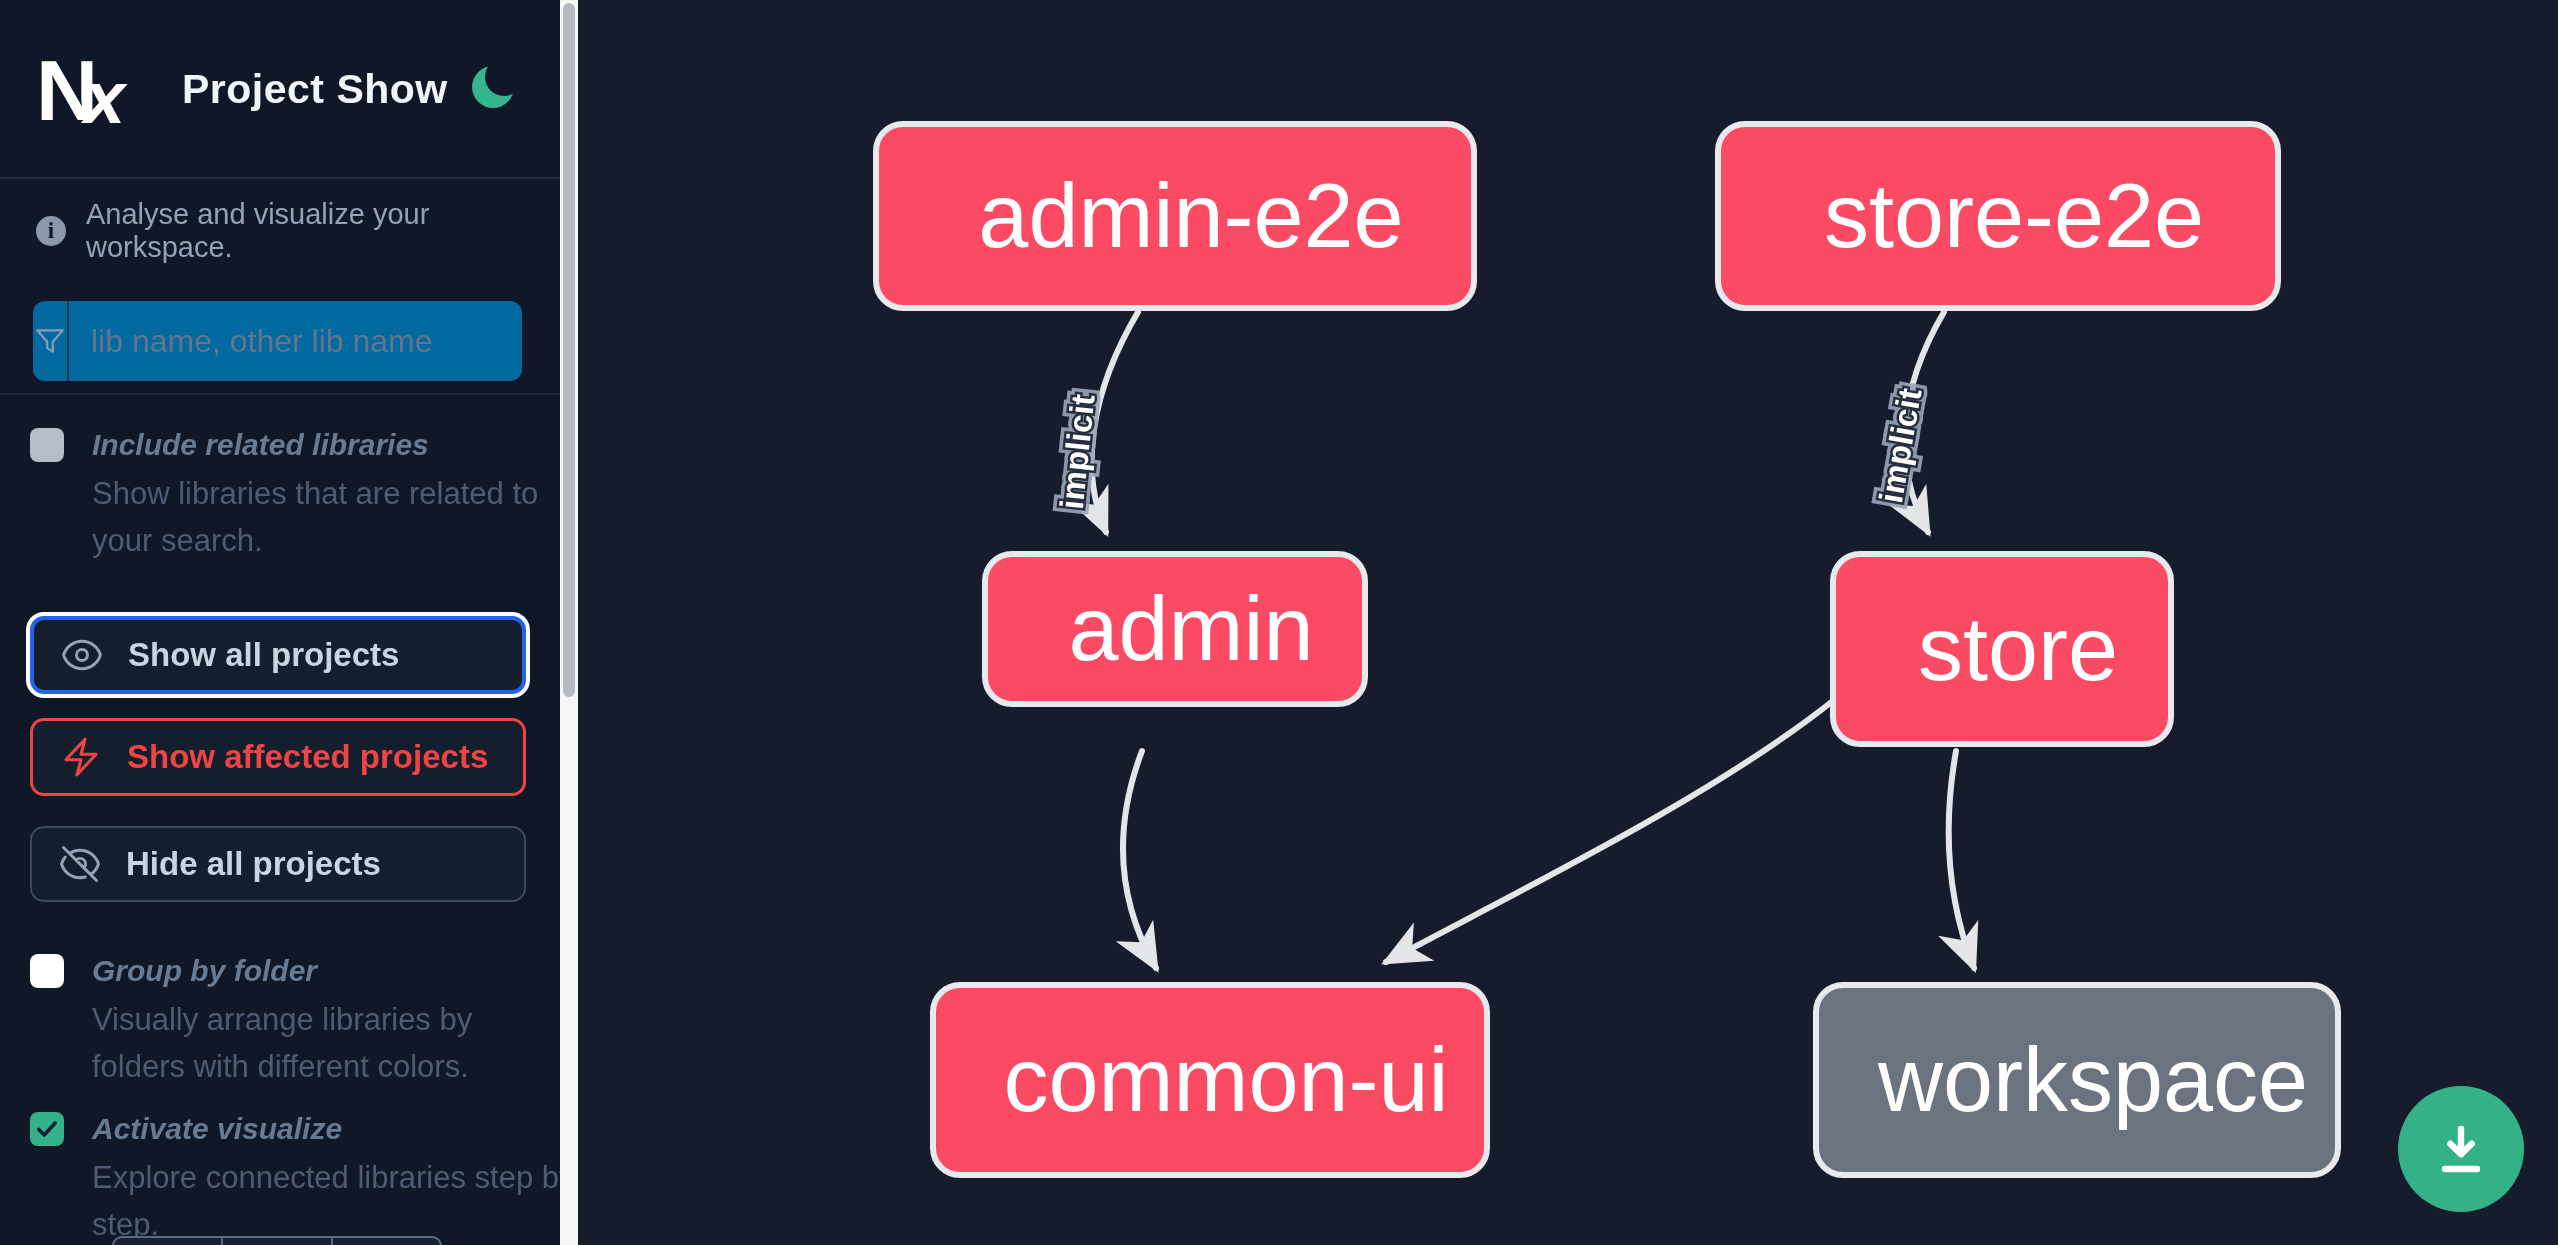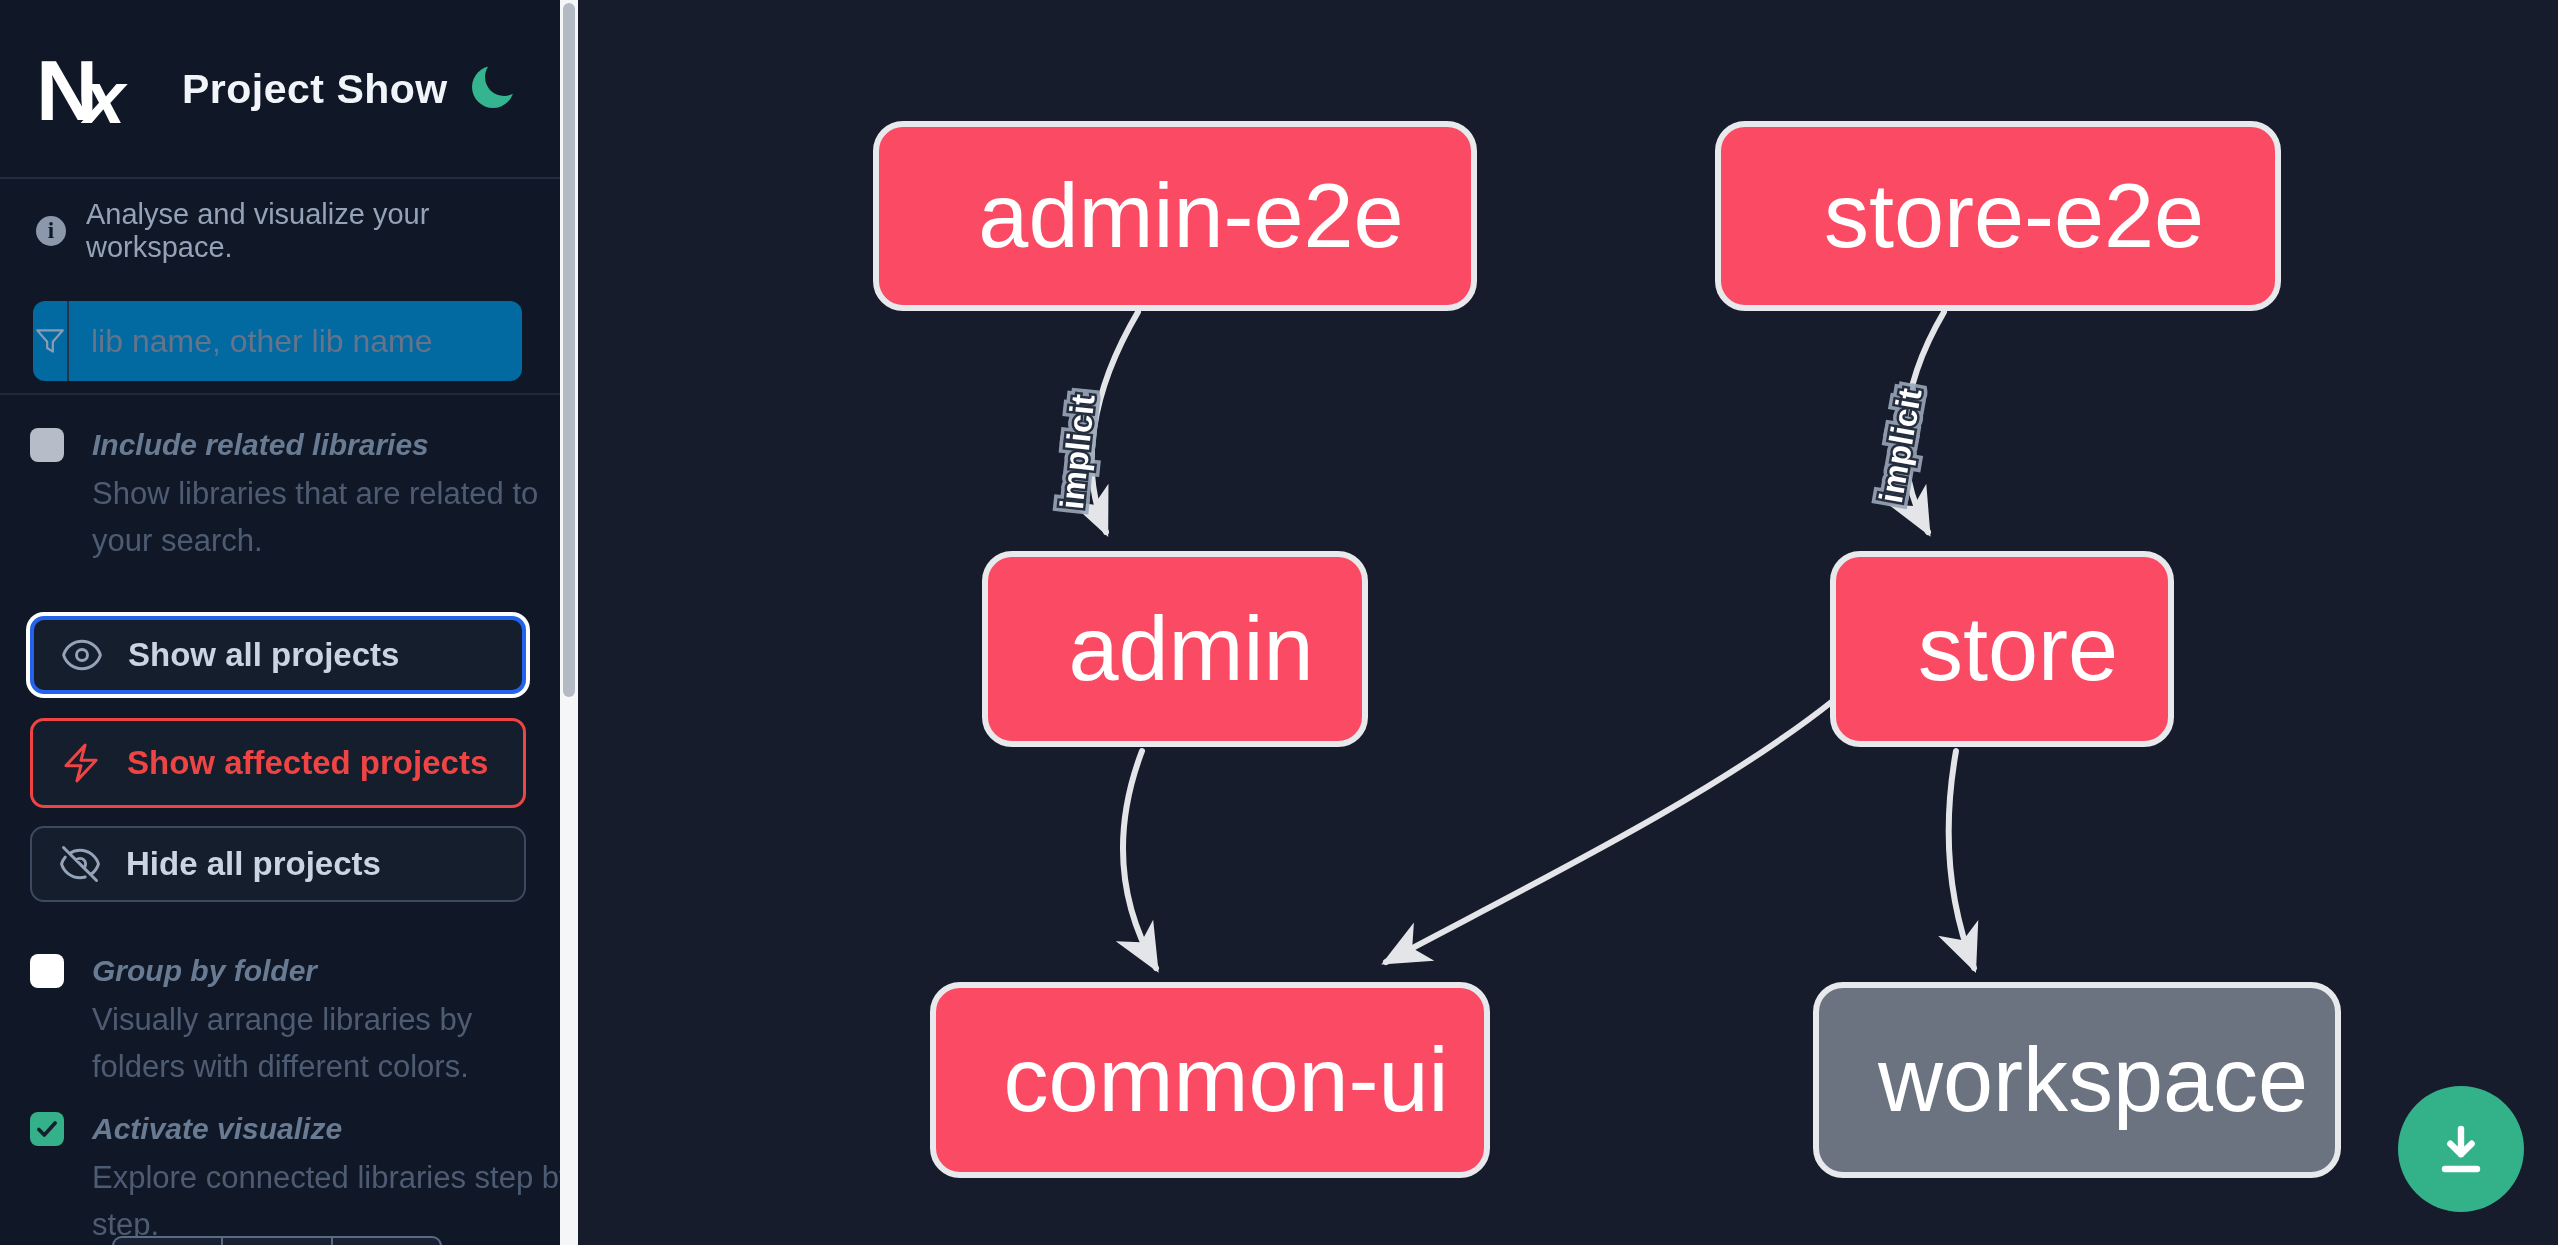--- a/index.html
+++ b/index.html
@@ -38,21 +38,21 @@
   .cb-green { background:#35b189; display:flex; align-items:center; justify-content:center; }
   .check-label { margin-left:62px; font-size:30px; font-weight:700; color:#697b93; line-height:42px;font-style:italic; }
   .check-desc { margin-left:62px; font-size:31px; color:#4e5c73; line-height:47px; margin-top:4px; }
   .row-include { top:424px; } .row-include .check-desc { width:490px; }
   .row-group   { top:950px; } .row-group .check-desc { width:445px; }
   .row-prox    { top:1108px; } .row-prox .check-desc { width:485px; }
 
   .sb-btn { position:absolute; left:30px; width:496px; display:flex; align-items:center; gap:24px;
             padding-left:26px; border-radius:14px; background:#151e2d; cursor:pointer; }
   .btn-all { top:606px; height:78px; border:4px solid #2563eb; box-shadow:0 0 0 4px #ffffff;margin-top:10px; }
-  .btn-affected { top:718px; height:90px; border:3px solid #ef4444; }
+  .btn-affected { top:718px; height:78px; border:3px solid #ef4444; }
   .btn-hide { top:826px; height:76px; border:2px solid #3d495e; }
   .sb-btn .lbl { font-size:33px; font-weight:600; color:#cbd5e1; }
   .btn-affected .lbl { color:#ef4444; }
   .sb-btn svg { width:44px; height:44px; flex:0 0 auto; }
 
   .seg-sliver { position:absolute; left:112px; top:1236px; width:330px; height:14px;
                 border:2px solid #5b6b82; border-bottom:none; border-radius:10px 10px 0 0; background:#182133; display:flex; }
   .seg-sliver .seg { flex:1; } 
   .seg-sliver .seg + .seg { border-left:2px solid #5b6b82; }
 
@@ -62,21 +62,21 @@
 
   
   .canvas { position:absolute; left:578px; top:0; width:1980px; height:1245px; background:#161c2b; }
   .edges-svg { position:absolute; left:0; top:0; width:2558px; height:1245px; pointer-events:none; }
 
   .gnode { position:absolute; border:6px solid #e7e9ec; border-radius:30px; background:#fb4a63;
            display:flex; align-items:center; justify-content:center; color:#ffffff; font-size:90px; cursor:pointer;padding-left:32px; }
   .gnode.gray { background:#6b7280; }
   .node-admin-e2e { left:873px; top:121px; width:604px; height:190px; }
   .node-store-e2e { left:1715px; top:121px; width:566px; height:190px; }
-  .node-admin     { left:982px; top:551px; width:386px; height:196px; }
+  .node-admin     { left:982px; top:551px; width:386px; height:156px; }
   .node-store     { left:1830px; top:551px; width:344px; height:196px; }
   .node-common-ui { left:930px; top:982px; width:560px; height:196px; }
   .node-products  { left:1813px; top:982px; width:528px; height:196px; }
 
   .edge-label-halo { font-size:33px; font-weight:700; fill:#ffffff; stroke:#9aa7b8; stroke-width:12px;
                      paint-order:stroke; opacity:.9; }
   .edge-label-main { font-size:33px; font-weight:700; fill:#ffffff; stroke:#252e3f; stroke-width:5px; paint-order:stroke; }
 
   .fab { position:absolute; left:2398px; top:1086px; width:126px; height:126px; border-radius:50%;
          background:#33b28a; display:flex; align-items:center; justify-content:center; cursor:pointer; }

